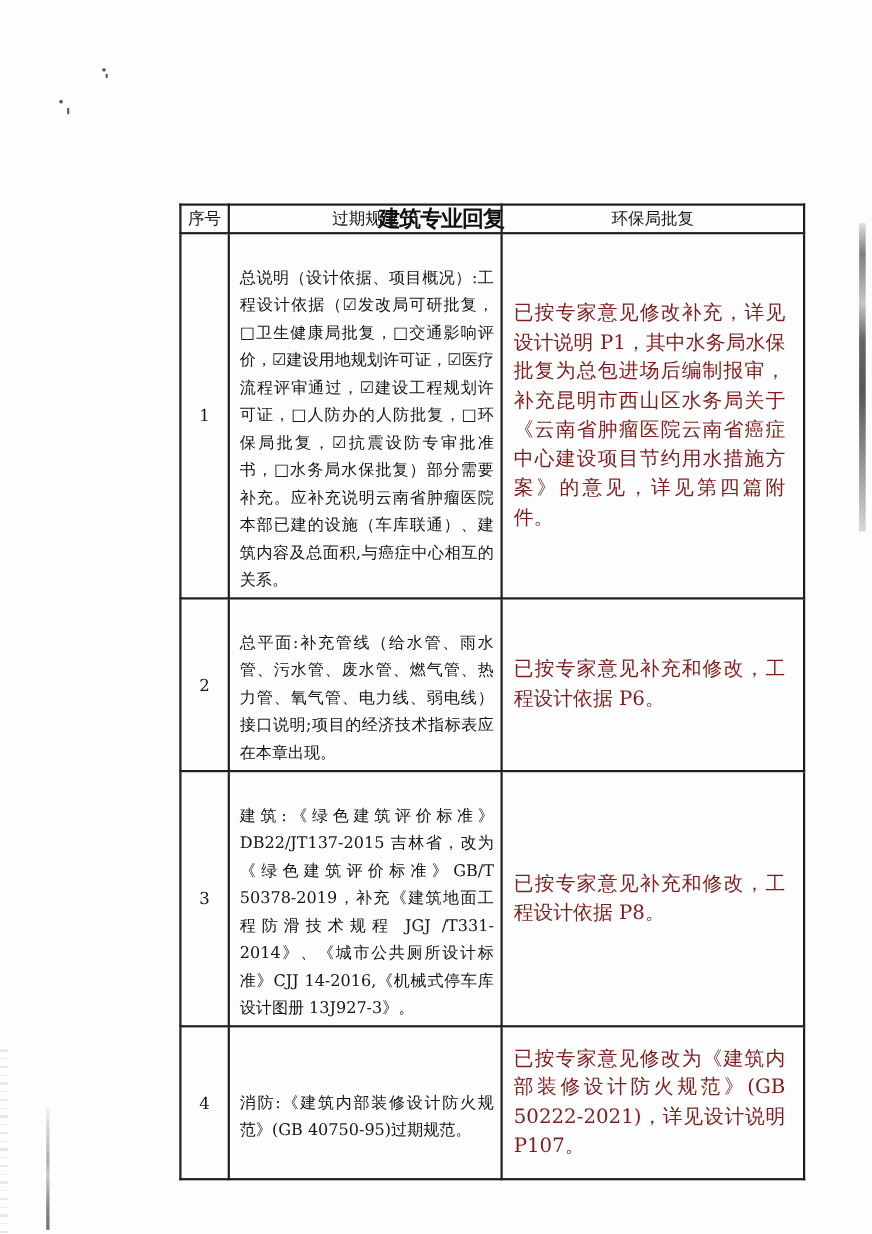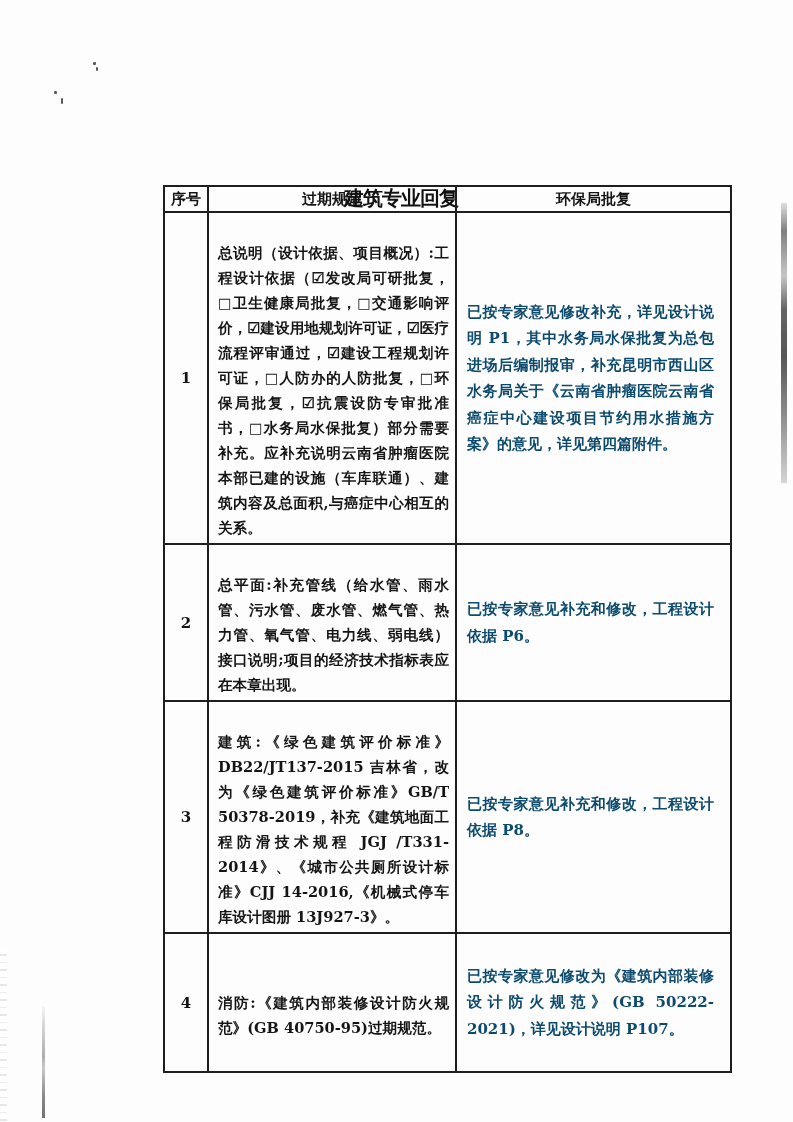--- a/index.html
+++ b/index.html
@@ -29,21 +29,21 @@
     border-collapse:collapse;
     table-layout:fixed;
   }
   table.review col.c-no{width:44px;}
   table.review col.c-comment{width:248px;}
   table.review col.c-reply{width:275px;}
   table.review th, table.review td{
     border:2px solid #1e1e1e;
     padding:0;
     vertical-align:middle;
-    font-weight:bold;
+    font-weight:normal;
   }
   table.review th{
     height:24px;
     font-size:15px;
     text-align:center;
     color:#151515;
   }
   td.cell-no{
     text-align:center;
     font-size:15px;
@@ -51,25 +51,25 @@
   }
   td.cell-comment .txt{
     font-size:14.6px;
     line-height:25px;
     text-align:justify;
     padding:3px 6px 3px 9px;
     color:#151515;
     margin-top:24px;
   }
   td.cell-reply .txt{
-    font-size:15px;
+    font-size:18px;
     line-height:26.5px;
     text-align:justify;
     padding:4px 16px 4px 10px;
-    color:#0c4a6e;
+    color:#7f1d1d;
   }
   tr.r1{height:274px;}
   tr.r2{height:137px;}
   tr.r3{height:196px;}
   tr.r4{height:139px;}
 
   
   .speck{position:absolute;background:#5a5a5a;border-radius:1px;}
   .streak-left{
     position:absolute;left:42px;top:1006px;width:3px;height:112px;

